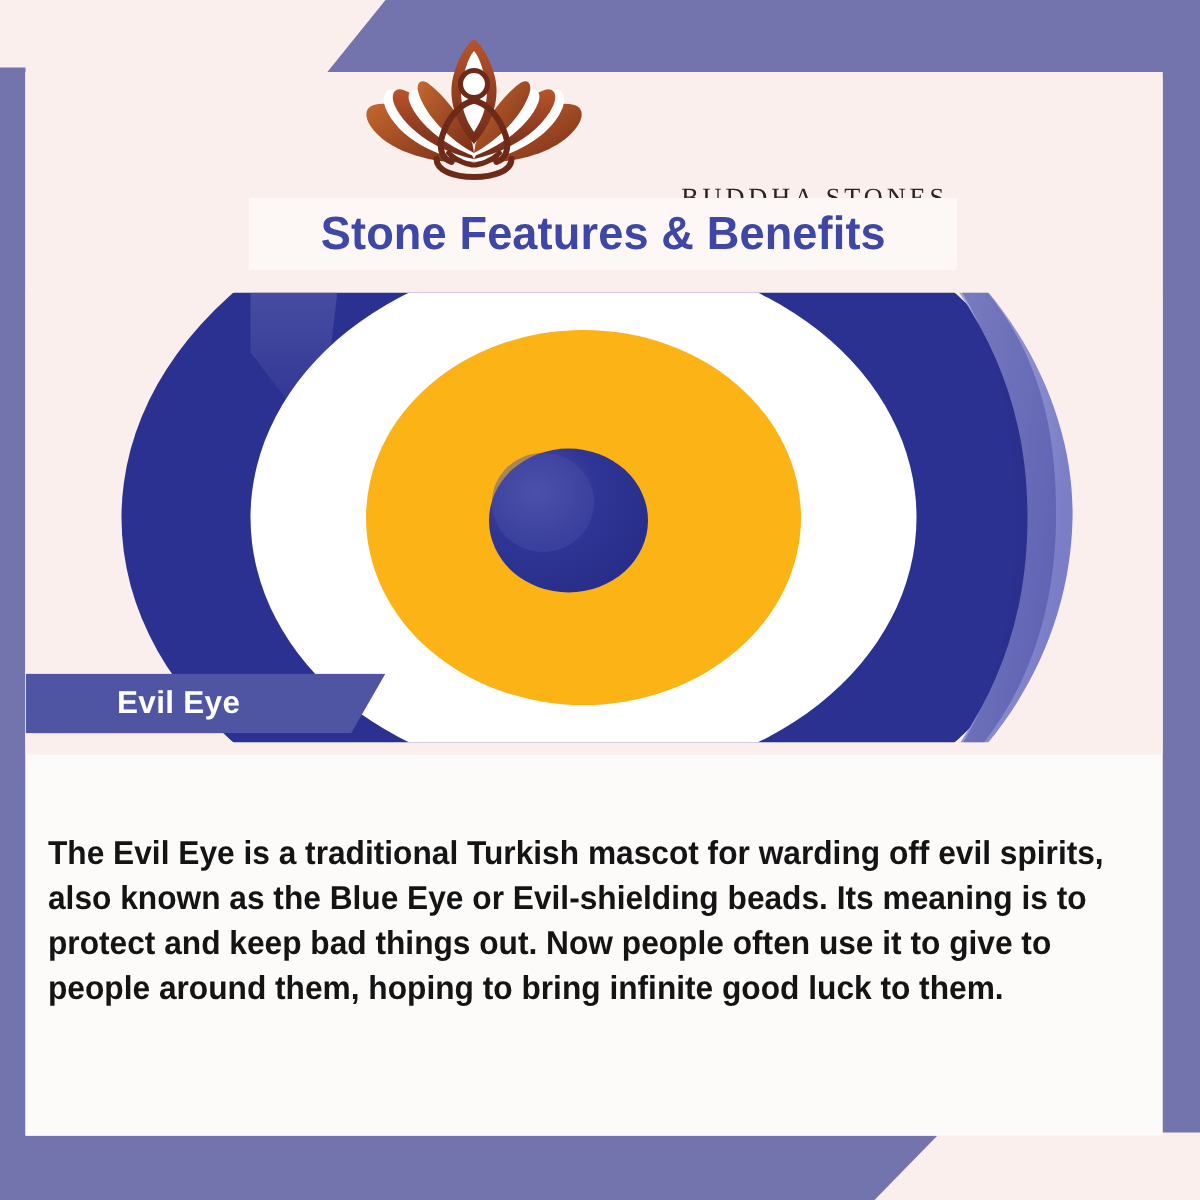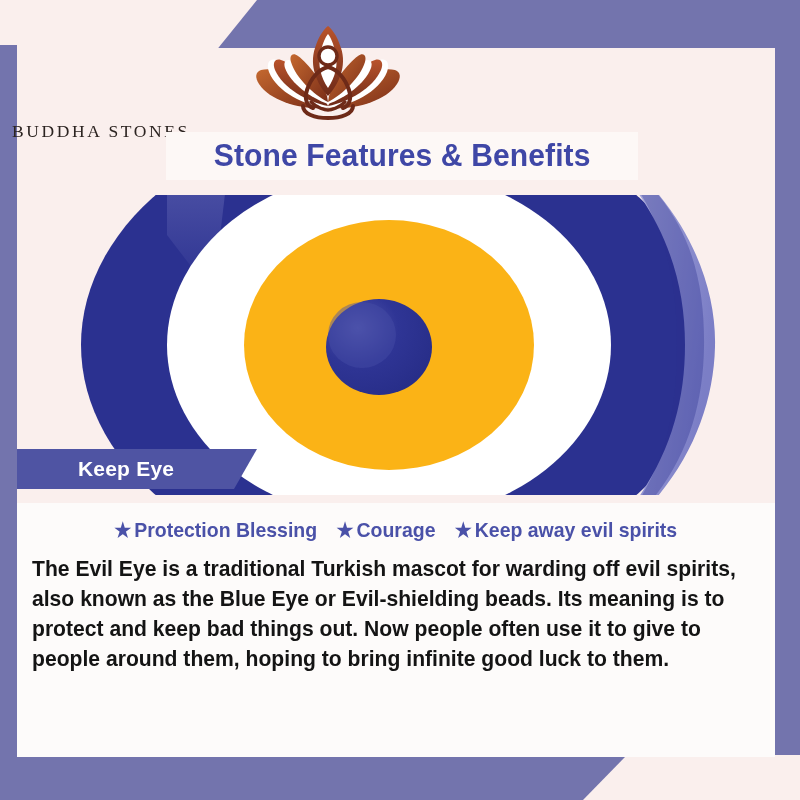--- a/index.html
+++ b/index.html
@@ -69,23 +69,23 @@
     left: 17px;
     right: 25px;
     height: 455px;
     background: #faefed;
   }
 
   
   .brand {
     position: absolute;
     top: 22px;
-    left: 12px;
+    left: 0;
     width: 632px;
-    text-align: left;
+    text-align: right;
     z-index: 6;
   }
   .lotus-logo {
     display: block;
     margin: 0 auto;
   }
   .brand-name {
     margin-top: 1px;
     font-family: "Liberation Serif", serif;
     font-size: 17.5px;
@@ -280,22 +280,19 @@
       <ellipse cx="372" cy="150" rx="222" ry="176" fill="#ffffff"></ellipse>
 
       <ellipse cx="372" cy="150" rx="145" ry="125" fill="#fbb316"></ellipse>
 
       <ellipse cx="362" cy="152" rx="53" ry="48" fill="url(#pupilGrad)"></ellipse>
       <ellipse cx="345" cy="140" rx="34" ry="33" fill="#484ea6" opacity="0.45"></ellipse>
     </svg>
   </div>
 
   <div class="eye-label">
-    <span class="eye-label-text">Keep Eye</span>
-  </div>
-
-  <div class="benefits">
-    <span class="benefit-item"><span class="benefit-star">★</span><span>Protection  Blessing</span></span><span class="gap-m"></span><span class="benefit-item"><span class="benefit-star">★</span><span>Courage</span></span><span class="gap-m"></span><span class="benefit-item"><span class="benefit-star">★</span><span>Keep away evil spirits</span></span>
-  </div>
+    <span class="eye-label-text">Evil Eye</span>
+  </div>
+
 
   <div class="description">The Evil Eye is a traditional Turkish mascot for warding off evil spirits, also known as the Blue Eye or Evil-shielding beads. Its meaning is to protect and keep bad things out. Now people often use it to give to people around them, hoping to bring infinite good luck to them.</div>
 
 </div>
 
 </body></html>

